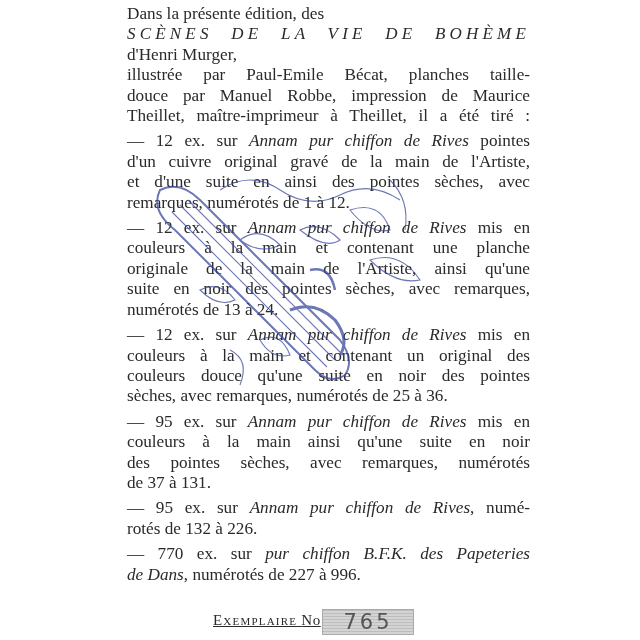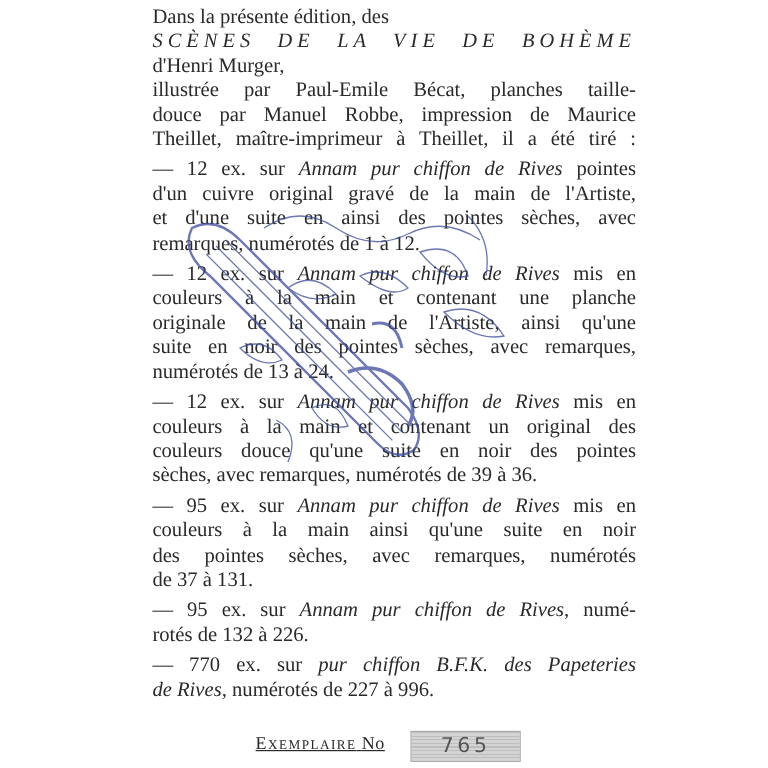--- a/index.html
+++ b/index.html
@@ -11,23 +11,23 @@
   .line { font-size:17.2px; line-height:20.4px; white-space:nowrap; }
   .center { text-align:left; }
   .justify { text-align:justify; text-align-last:justify; }
   .title { font-style:italic; letter-spacing:4.2px; font-size:17px; text-align:justify; text-align-last:justify; }
   .gap { height:5px; }
   i { font-style:italic; }
   .illus { position:absolute; left:140px; top:170px; width:330px; height:230px; pointer-events:none; }
   .footer { position:absolute; left:213px; top:612px; font-size:15px; letter-spacing:0.5px;text-decoration:underline; }
   .footer .sc { font-variant:small-caps; letter-spacing:1.2px; }
   .stamp {
-    position:absolute; left:342px; top:609px; width:90px; height:24px;
+    position:absolute; left:322px; top:609px; width:90px; height:24px;
     background:repeating-linear-gradient(0deg,#d4d4d4 0 2px,#bdbdbd 2px 3px);
-    border:1px solid #aaa; color:#555; font-size:17px; line-height:24px; text-align:center;
+    border:1px solid #aaa; color:#555; font-size:21px; line-height:24px; text-align:center;
     font-family:"DejaVu Sans", sans-serif; letter-spacing:3px; overflow:hidden;
   }
 </style>
 </head>
 <body>
 
 <div class="page">
   <div class="line center">Dans la présente édition, des</div>
   <div class="line title">SCÈNES DE LA VIE DE BOHÈME</div>
   <div class="line center">d'Henri Murger,</div>
@@ -44,32 +44,32 @@
       <div class="gap"></div>
       <div class="line justify"><span>— 12 ex. sur </span><i>Annam pur chiffon de Rives</i><span> mis en</span></div>
       <div class="line justify"><span>couleurs à la main et contenant une planche</span></div>
       <div class="line justify"><span>originale de la main de l'Artiste, ainsi qu'une</span></div>
       <div class="line justify"><span>suite en noir des pointes sèches, avec remarques,</span></div>
       <div class="line center"><span>numérotés de 13 à 24.</span></div>
       <div class="gap"></div>
       <div class="line justify"><span>— 12 ex. sur </span><i>Annam pur chiffon de Rives</i><span> mis en</span></div>
       <div class="line justify"><span>couleurs à la main et contenant un original des</span></div>
       <div class="line justify"><span>couleurs douce qu'une suite en noir des pointes</span></div>
-      <div class="line center"><span>sèches, avec remarques, numérotés de 39 à 36.</span></div>
+      <div class="line center"><span>sèches, avec remarques, numérotés de 25 à 36.</span></div>
       <div class="gap"></div>
       <div class="line justify"><span>— 95 ex. sur </span><i>Annam pur chiffon de Rives</i><span> mis en</span></div>
       <div class="line justify"><span>couleurs à la main ainsi qu'une suite en noir</span></div>
       <div class="line justify"><span>des pointes sèches, avec remarques, numérotés</span></div>
       <div class="line center"><span>de 37 à 131.</span></div>
       <div class="gap"></div>
       <div class="line justify"><span>— 95 ex. sur </span><i>Annam pur chiffon de Rives</i><span>, numé-</span></div>
       <div class="line center"><span>rotés de 132 à 226.</span></div>
       <div class="gap"></div>
       <div class="line justify"><span>— 770 ex. sur </span><i>pur chiffon B.F.K. des Papeteries</i></div>
-      <div class="line center"><i>de Rives</i><span>, numérotés de 227 à 996.</span></div>
+      <div class="line center"><i>de Dans</i><span>, numérotés de 227 à 996.</span></div>
     </div>
 </div>
 
 <svg class="illus" viewBox="0 0 330 230">
   <g fill="none" stroke="#3b4a9c" stroke-width="1.1" opacity="0.75">
     <path d="M20 20 Q40 10 60 30 L200 170 Q215 190 205 205 Q190 215 175 200 L35 60 Q10 40 20 20 Z" stroke-width="2"></path>
     <path d="M40 35 L195 190 M48 30 L203 185 M32 42 L187 197"></path>
     <path d="M150 140 Q175 130 195 150 Q210 170 200 185" stroke-width="3"></path>
     <path d="M80 20 Q110 0 140 20 Q170 40 200 25 Q230 10 260 30"></path>
     <path d="M160 60 Q180 50 200 70 Q185 80 160 60 Z"></path>

